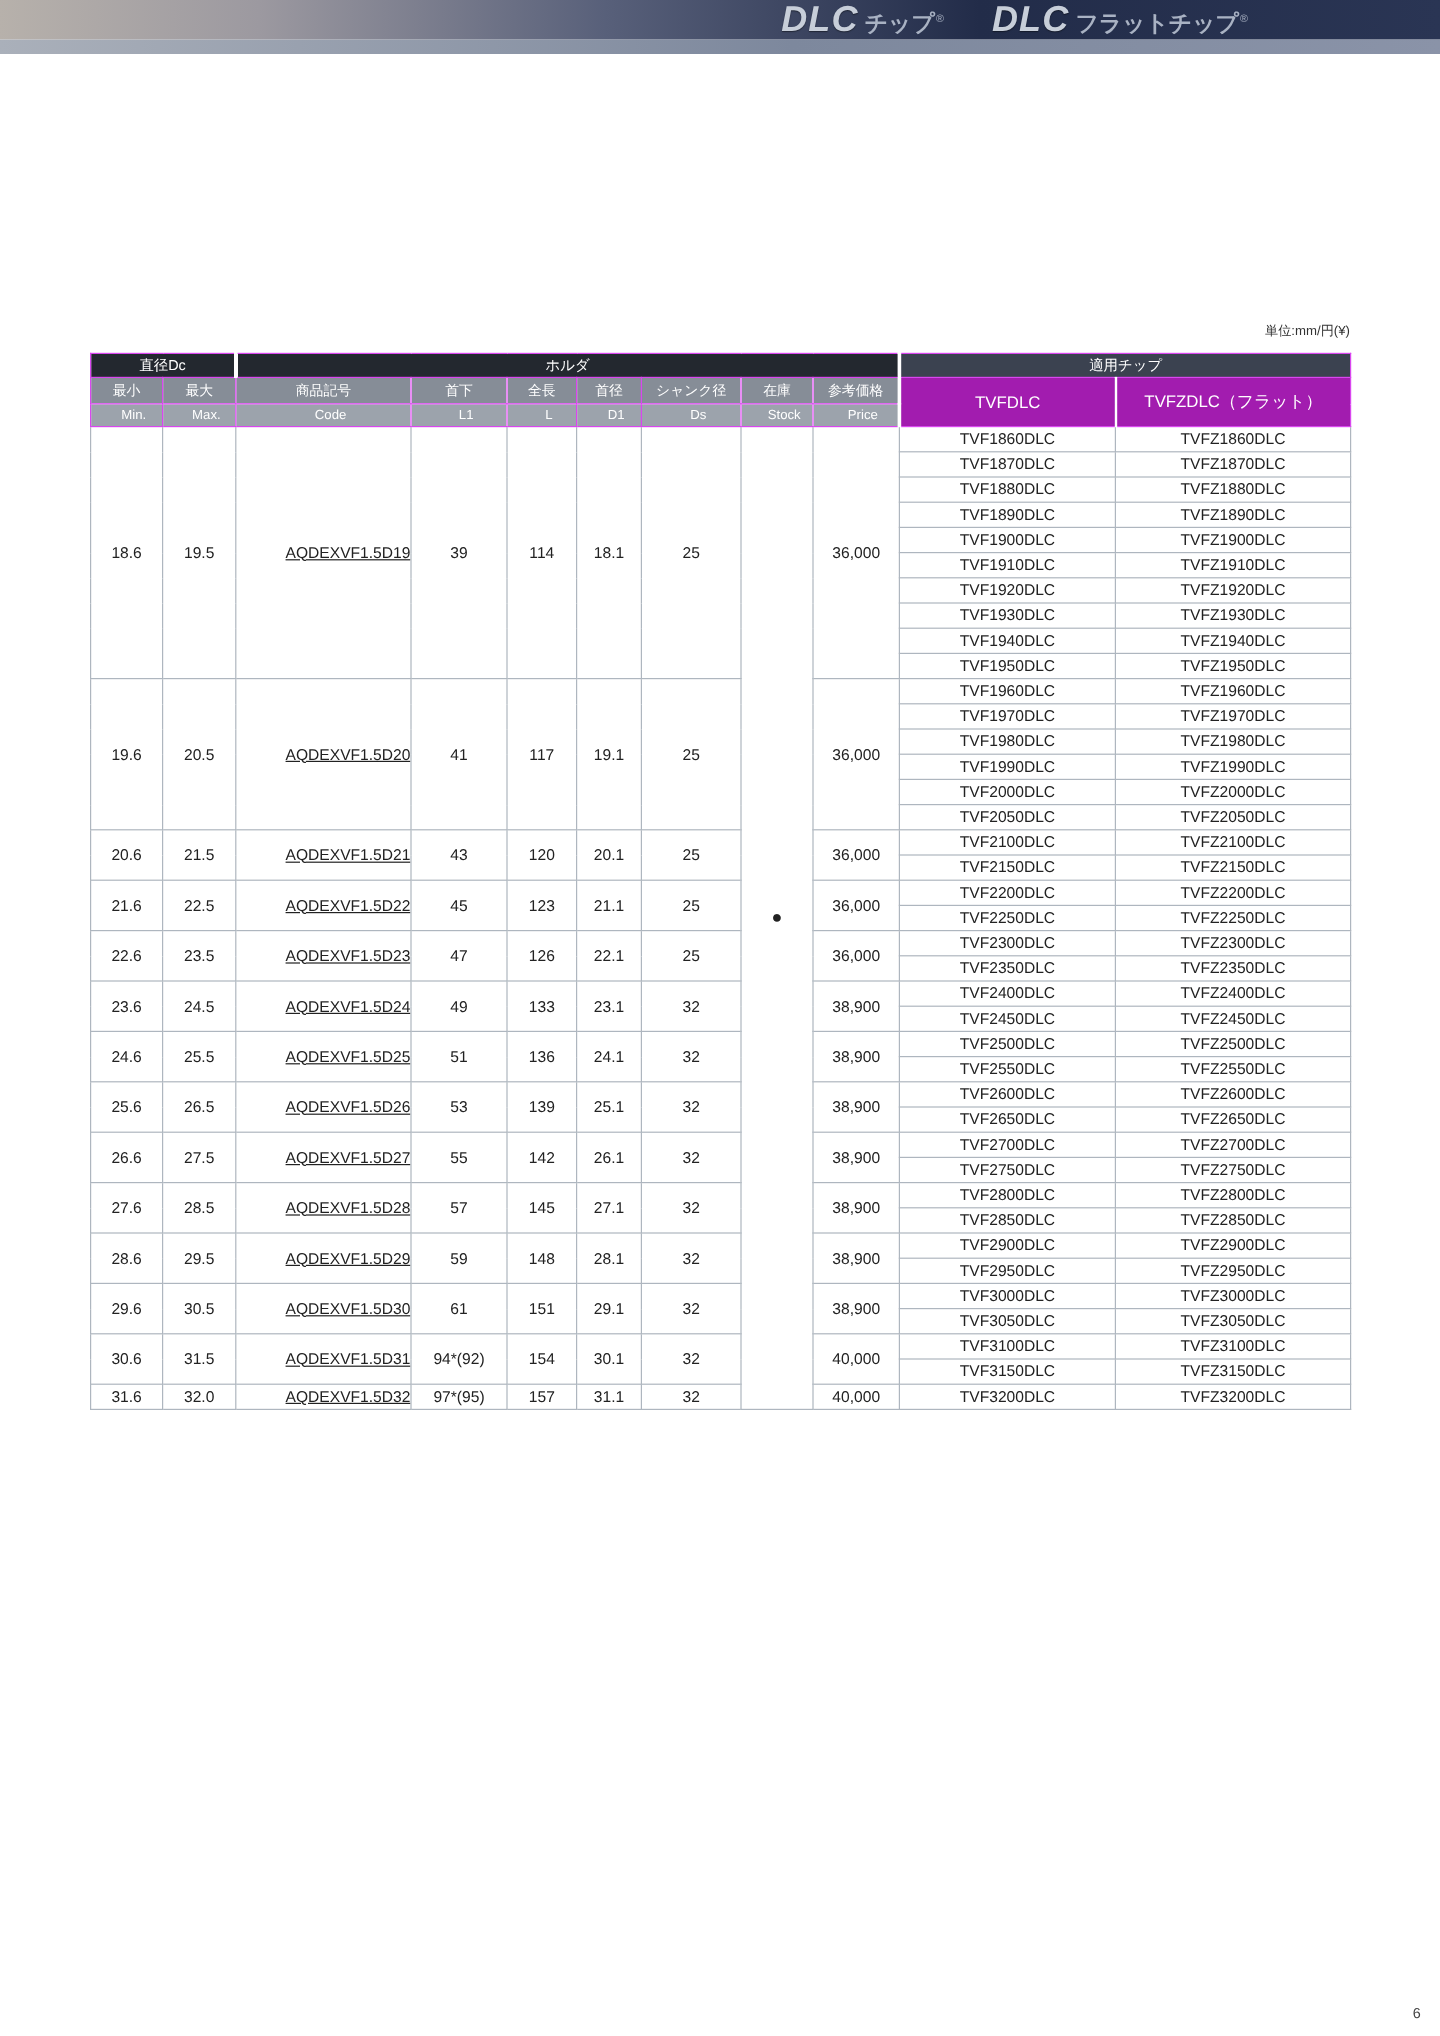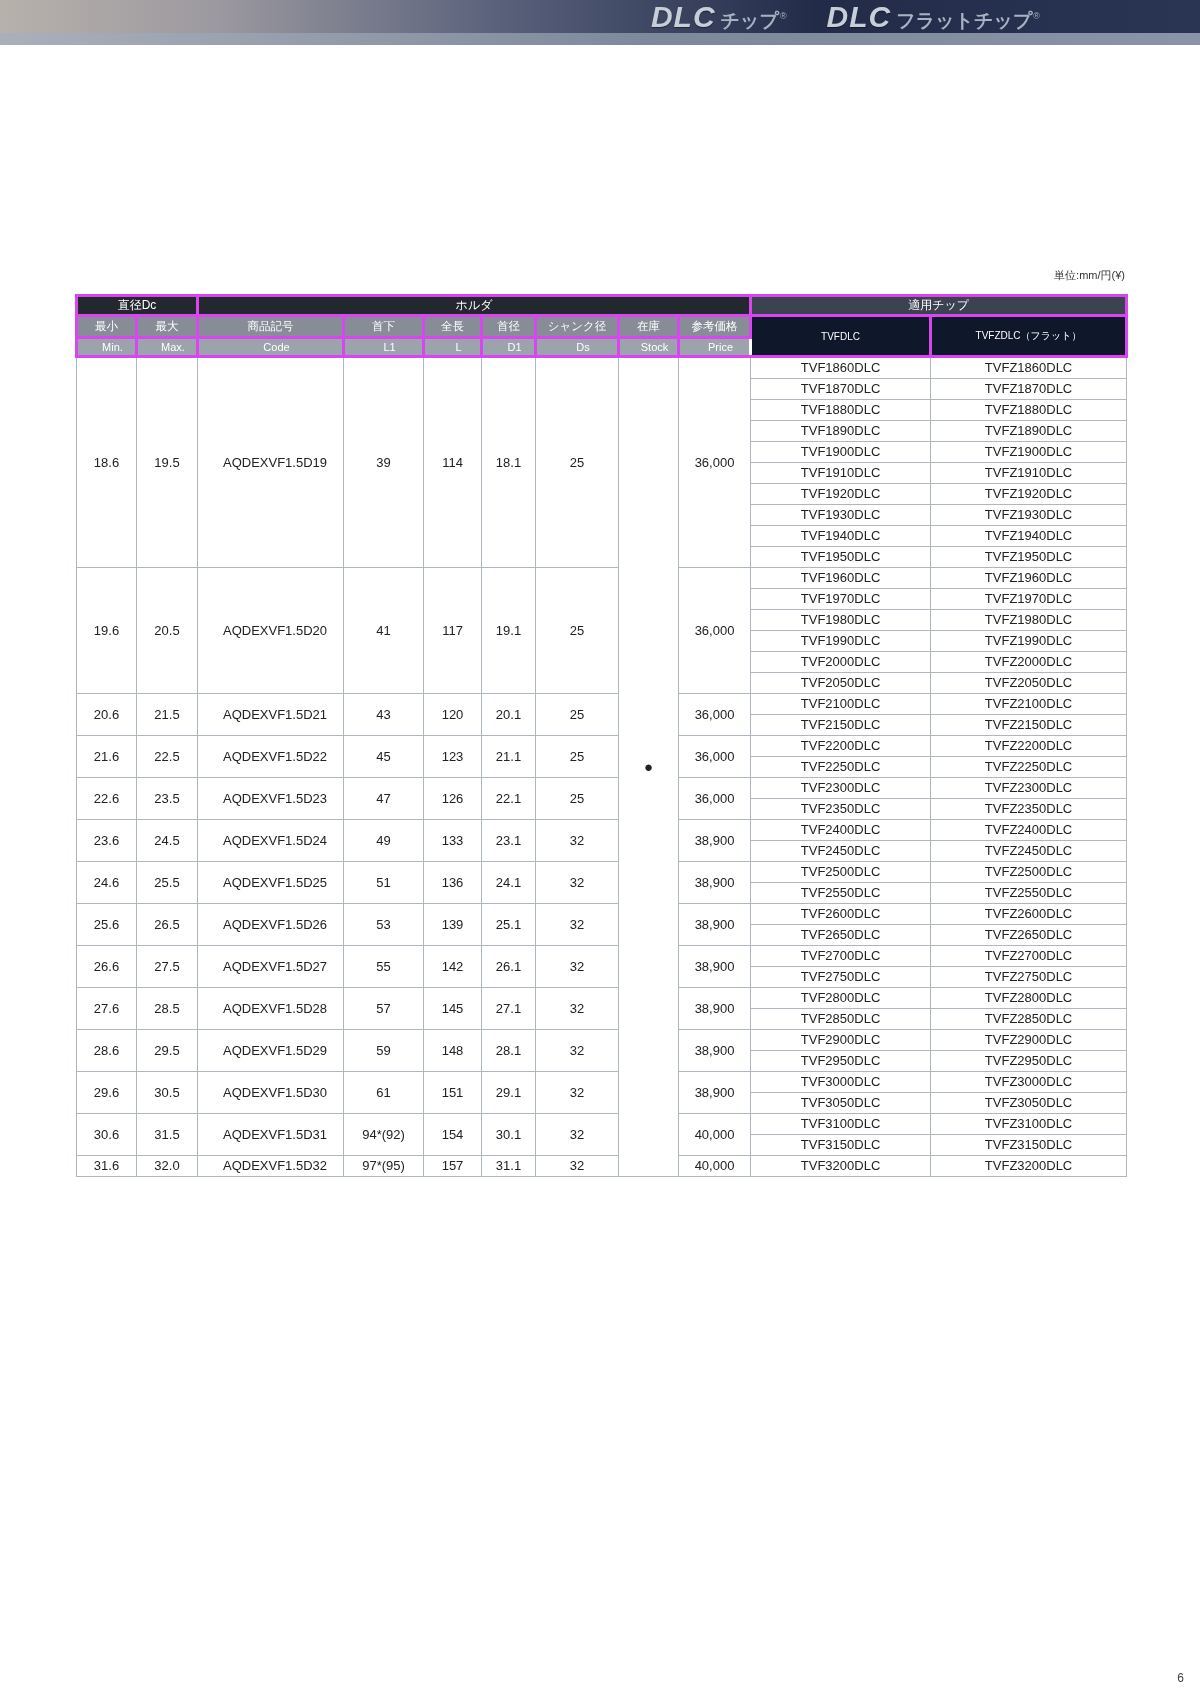--- a/index.html
+++ b/index.html
@@ -28,38 +28,38 @@
 
   
   .unit-note { position:absolute; top:268px; right:75px; font-size:11px; color:#333; }
 
   
   table.catalog {
     position:absolute; top:294px; left:75px; width:1050px;
     border-collapse:collapse; table-layout:fixed;
   }
   .catalog th {
-    font-weight:normal; color:#ffffff; border:3px solid #d946ef;
+    font-weight:normal; color:#ffffff; border:1px solid #d946ef;
     text-align:center; overflow:hidden; white-space:nowrap;
   }
   .h-dark  { background:#23282f; font-size:12px; height:20px; }
   .h-dark2 { background:#3b4250; font-size:12px; height:20px; }
   .h-gray1 { background:#868d97; font-size:11.5px; height:22px; }
   .h-gray2 { background:#9ca3ac; font-size:11px;  height:19px;padding-left:12px; }
-  .h-blue  { background:#0f172a; font-size:10px; }
+  .h-blue  { background:#a21caf; font-size:14px; }
   .sep3 { border-left:3px solid #ffffff !important; }
   .sep2 { border-left:2px solid #ffffff !important;margin-left:32px; }
 
   .catalog td {
     border:1px solid #aeb6bf; background:#ffffff;
     font-size:13px; color:#222; text-align:center;
     height:20px; line-height:20px; vertical-align:middle;
     overflow:hidden; white-space:nowrap;
   }
-  .catalog td.cell-code { text-align:center; padding-left:9px; }
+  .catalog td.cell-code { text-align:right; padding-left:9px;text-decoration:underline; }
   .catalog td.cell-stock { font-size:15px; }
 
   
   .footnotes { position:absolute; top:1188px; right:75px; text-align:right; font-size:10.5px; color:#333; line-height:1.65; }
   .page-num { position:absolute; right:16px; bottom:12px; font-size:12px; color:#444; }
 </style>
 </head>
 <body>
 
 <div class="page">

